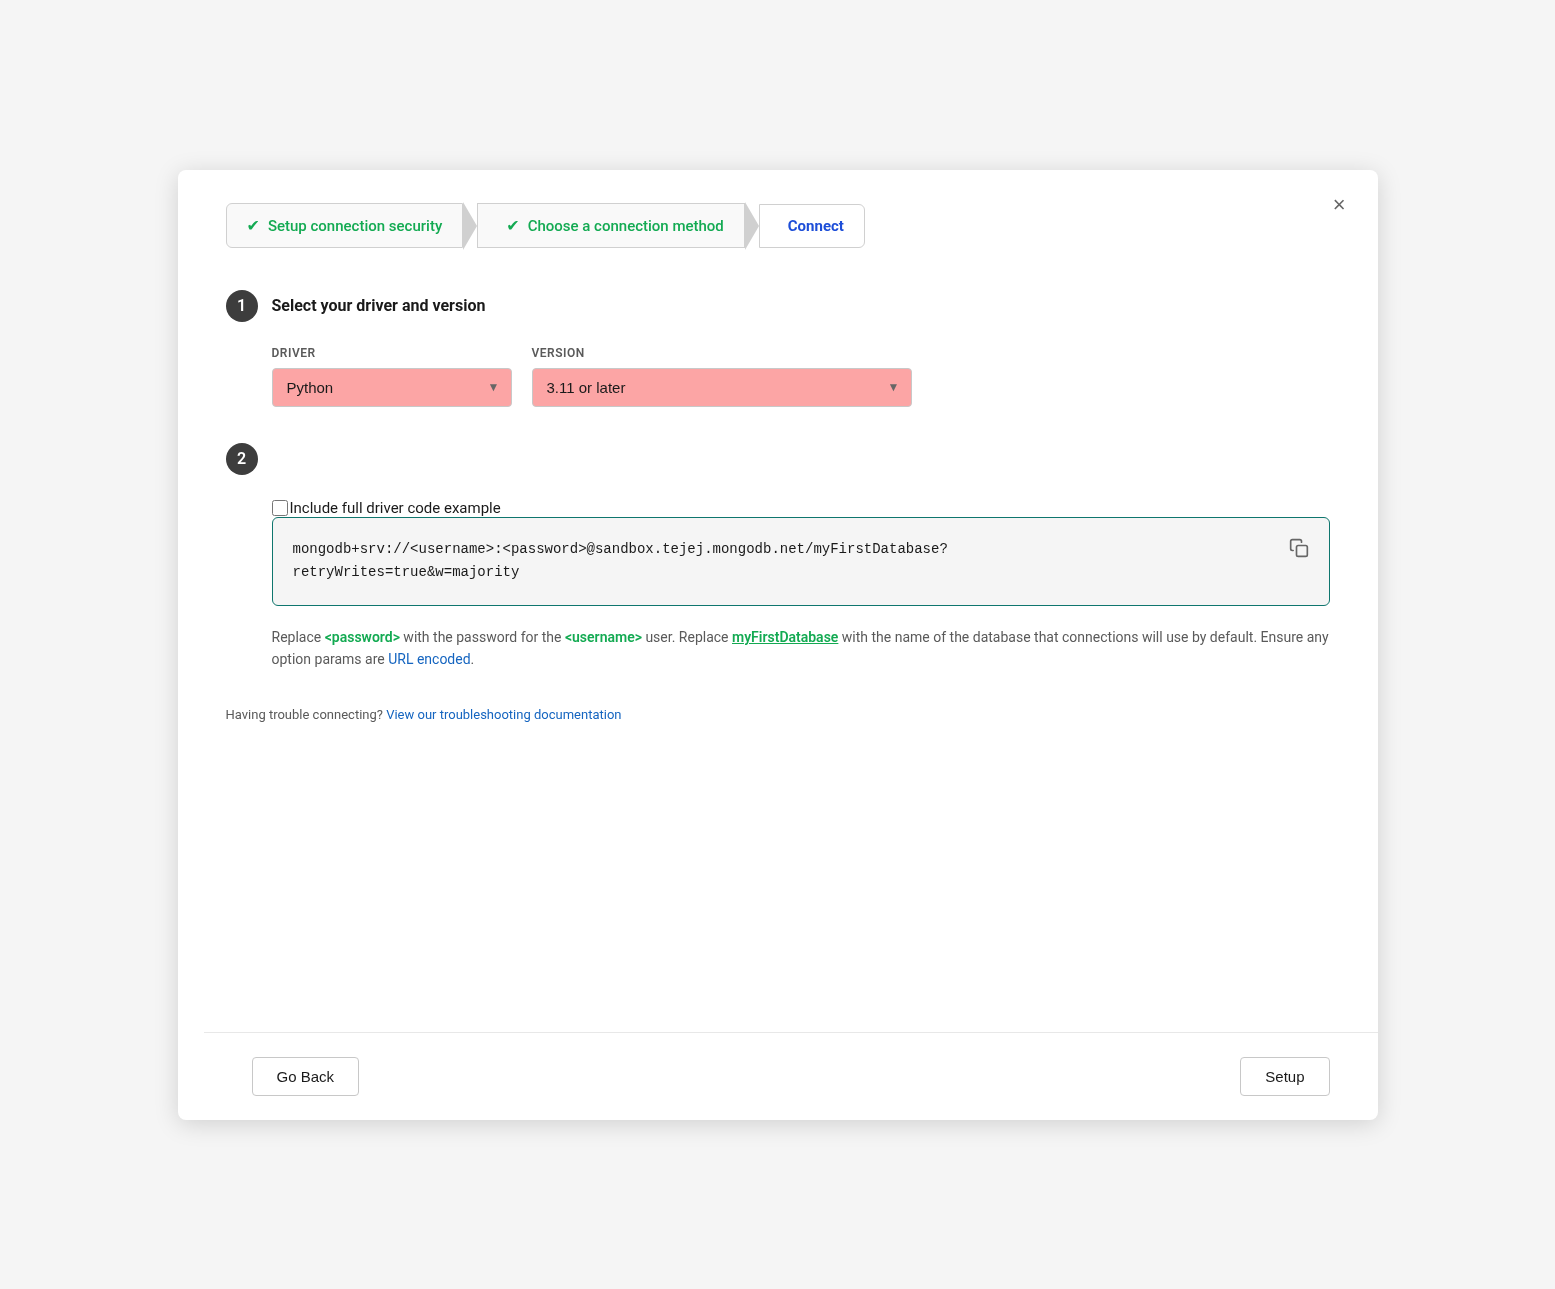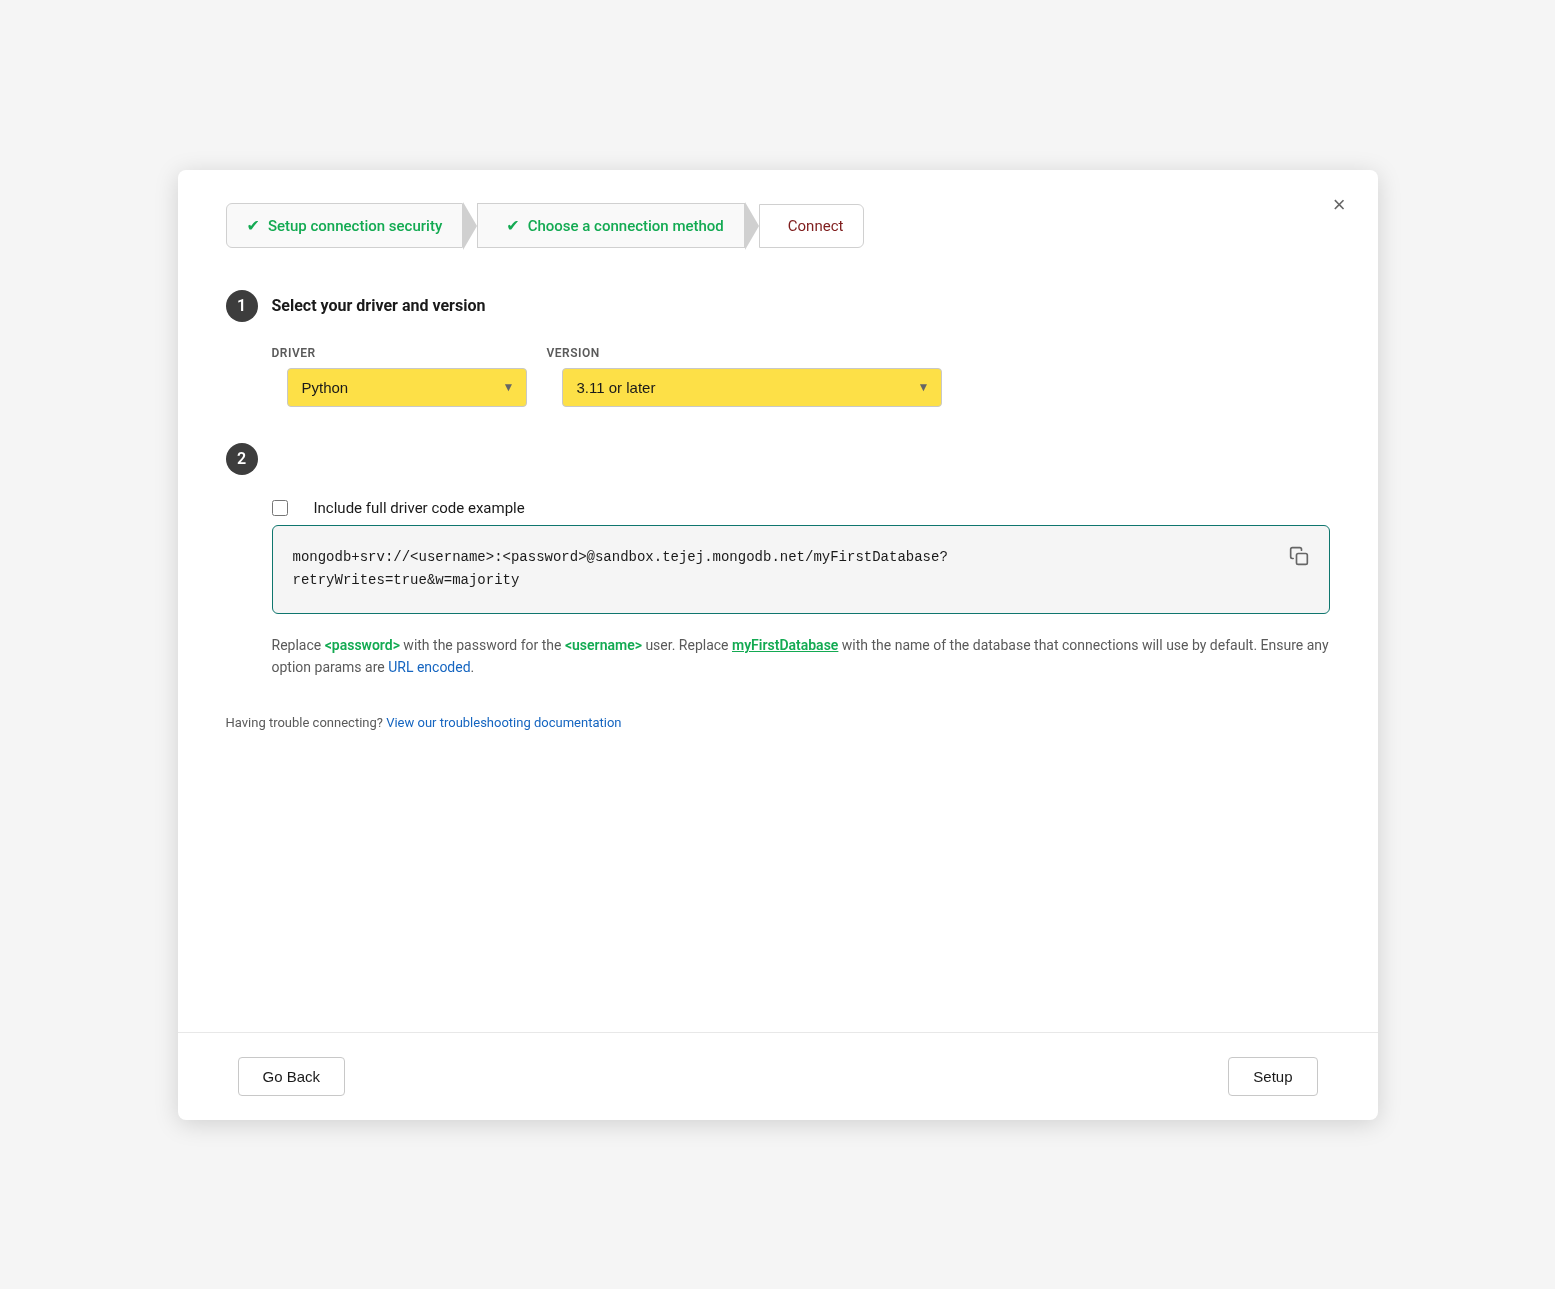--- a/index.html
+++ b/index.html
@@ -82,23 +82,23 @@
     }
 
     .step-completed {
       color: #13aa52;
       font-weight: 500;
       font-size: 15px;
     }
 
     .step-active {
       background: #ffffff;
-      font-weight: 400;
+      font-weight: 700;
       font-size: 15px;
-      color: #7f1d1d;
+      color: #1d4ed8;
       border-radius: 0 6px 6px 0;
     }
 
     .step-check {
       margin-right: 8px;
       font-size: 16px;
     }
 
     .step-divider {
       width: 0;
@@ -163,29 +163,28 @@
       text-transform: uppercase;
     }
 
     .select-wrapper {
       position: relative;
     }
 
     .select-field {
       appearance: none;
       -webkit-appearance: none;
-      background: #fde047;
+      background: #fca5a5;
       border: 1px solid #c8c8c8;
       border-radius: 4px;
       padding: 10px 40px 10px 14px;
       font-size: 15px;
       color: #1a1a1a;
       cursor: pointer;
       outline: none;
-      margin-left: 15px;
     }
 
     .driver-select {
       width: 240px;
     }
 
     .version-select {
       width: 380px;
     }
 
@@ -196,22 +195,22 @@
       transform: translateY(-50%);
       pointer-events: none;
       color: #666;
       font-size: 12px;
     }
 
     
     .checkbox-row {
       display: flex;
       align-items: center;
-      gap: 26px;
-      margin-bottom: 8px;
+      gap: 2px;
+      margin-bottom: 0;
     }
 
     .checkbox-input {
       width: 16px;
       height: 16px;
       cursor: pointer;
       accent-color: #13aa52;
     }
 
     .checkbox-label {
@@ -276,25 +275,26 @@
       margin-top: 16px;
     }
 
     .trouble-text a {
       color: #1565c0;
       text-decoration: none;
     }
 
     
     .modal-footer {
-      padding: 24px 60px;
+      padding: 24px 48px;
       border-top: 1px solid #e8e8e8;
       display: flex;
       justify-content: space-between;
       align-items: center;
+      margin-left: 26px;
     }
 
     .btn {
       padding: 10px 24px;
       font-size: 15px;
       border-radius: 4px;
       cursor: pointer;
       font-weight: 500;
     }
 

